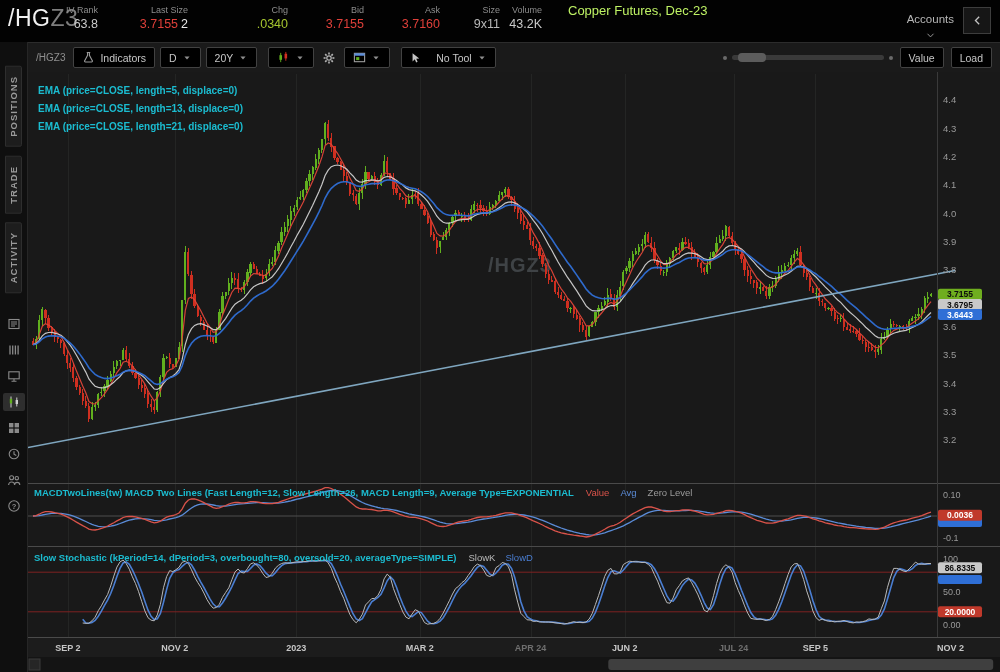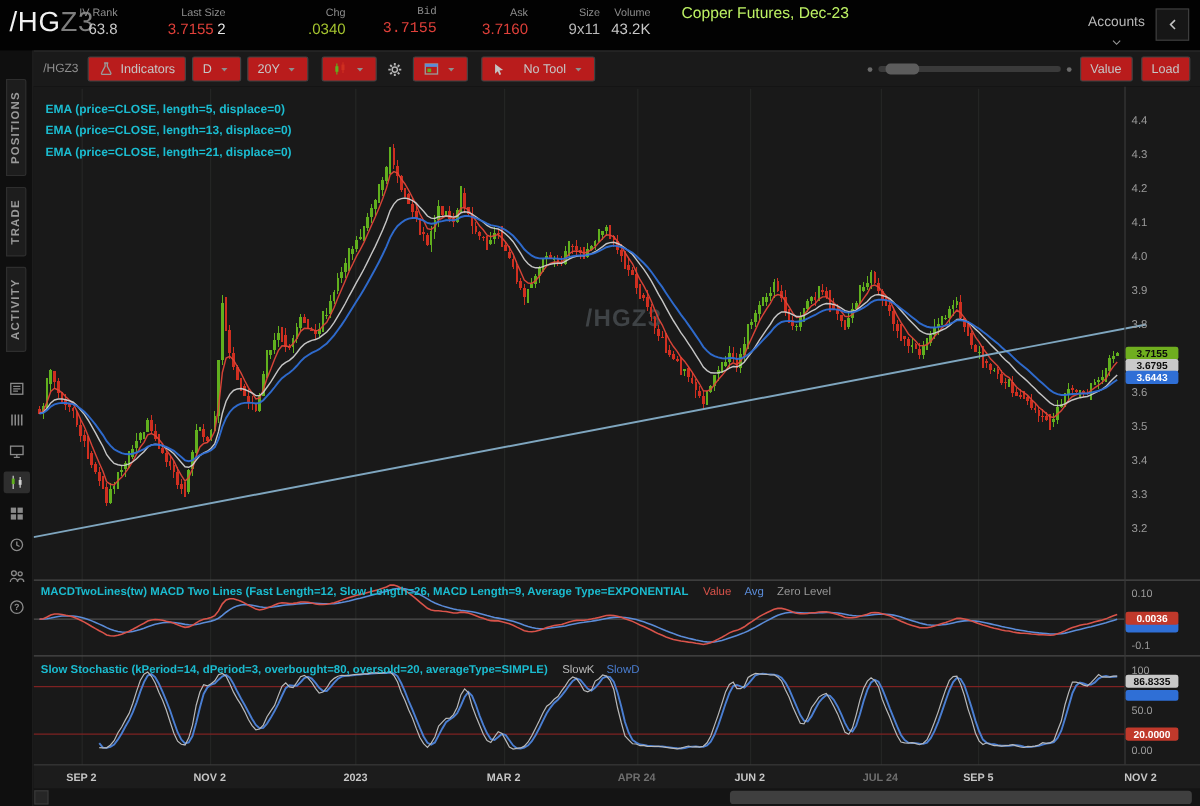--- a/index.html
+++ b/index.html
@@ -16,21 +16,21 @@
   .qval{font-size:12.5px;line-height:16px;white-space:nowrap;}
   .qextra{color:#e8e8e8;margin-left:3px;}
   .desc{position:absolute;left:568px;top:3px;color:#bef264;font-size:13px;white-space:nowrap;}
   .accounts{position:absolute;right:46px;top:13px;color:#b7b7b7;font-size:11.5px;display:flex;align-items:center;gap:5px;cursor:pointer;flex-direction:column;}
   .collapse{position:absolute;right:9px;top:7px;width:26px;height:25px;border:1px solid #3d3d3d;background:#161616;display:flex;align-items:center;justify-content:center;cursor:pointer;}
 
   
   #toolbar{position:absolute;left:28px;top:42px;width:972px;height:30px;background:#1a1a1a;
     border-top:1px solid #2c2c2c;box-sizing:border-box;display:flex;align-items:center;gap:5px;padding:0 8px;}
   .tb-sym{color:#8f8f8f;font-size:10px;margin-right:3px;}
-  .tb-btn{height:21px;background:#b91c1c;border:1px solid #424242;border-radius:2px;color:#c6c6c6;
+  .tb-btn{height:21px;background:#000000;border:1px solid #424242;border-radius:2px;color:#c6c6c6;
     font-size:10.5px;font-family:inherit;display:flex;align-items:center;gap:5px;padding:0 8px;cursor:pointer;white-space:nowrap;}
   .tb-iconbtn{height:21px;background:none;border:none;display:flex;align-items:center;padding:0 3px;cursor:pointer;}
   .tb-right{margin-left:auto;display:flex;align-items:center;gap:7px;}
   #zoom-slider{display:flex;align-items:center;gap:5px;width:170px;cursor:pointer;}
   #zoom-slider .dot{width:4px;height:4px;border-radius:50%;background:#6a6a6a;}
   #zoom-slider .track{flex:1;height:5px;background:#3a3a3a;border-radius:3px;position:relative;}
   #zoom-slider .handle{position:absolute;left:6px;top:-2px;width:28px;height:9px;border-radius:4px;background:#5c5c5c;}
   .ic{display:inline-flex;align-items:center;}
 
   
@@ -62,21 +62,21 @@
           <div class="qval" style="color: rgb(201, 201, 201);">63.8</div>
         </div>
         <div class="qcol" style="width: 90px;">
           <div class="qlabel">Last Size</div>
           <div class="qval" style="color: rgb(224, 64, 58);">3.7155<span class="qextra">2</span></div>
         </div>
         <div class="qcol" style="width: 100px; text-decoration: underline;">
           <div class="qlabel">Chg</div>
           <div class="qval" style="color: rgb(166, 197, 47);">.0340</div>
         </div>
-        <div class="qcol" style="width: 76px; font-family: Liberation Mono, monospace;">
+        <div class="qcol" style="width: 76px;">
           <div class="qlabel">Bid</div>
           <div class="qval" style="color: rgb(224, 64, 58);">3.7155</div>
         </div>
         <div class="qcol" style="width: 76px;">
           <div class="qlabel">Ask</div>
           <div class="qval" style="color: rgb(224, 64, 58);">3.7160</div>
         </div>
         <div class="qcol" style="width: 60px;">
           <div class="qlabel">Size</div>
           <div class="qval" style="color: rgb(184, 184, 184);">9x11</div>

